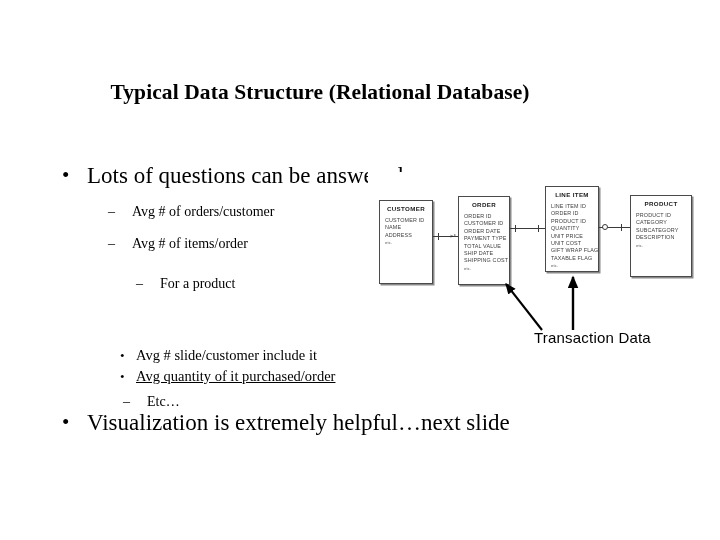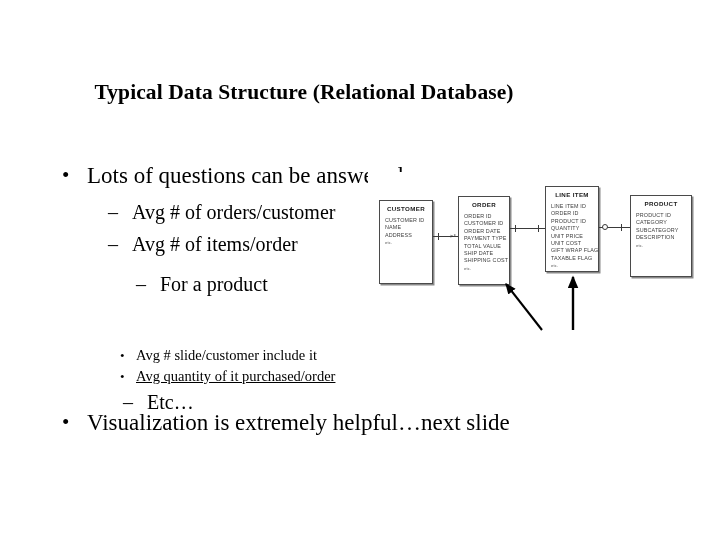--- a/index.html
+++ b/index.html
@@ -13,21 +13,21 @@
     height: 540px;
     background: #ffffff;
     overflow: hidden;
     font-family: "Liberation Serif", "DejaVu Serif", serif;
     color: #000000;
   }
 
   
   #slide-title {
     position: absolute;
-    left: 0;
+    left: 16px;
     top: 79px;
     width: 608px;
     text-align: center;
     font-family: "Liberation Serif", "DejaVu Serif", serif;
     font-weight: bold;
     font-size: 21.5px;
     letter-spacing: 0.1px;
     line-height: 26px;
     white-space: nowrap;
   }
@@ -40,21 +40,21 @@
     white-space: nowrap;
   }
   .l1 .bullet {
     display: inline-block;
     width: 25px;
     font-size: 21px;
     vertical-align: top;
   }
   .l2 {
     position: absolute;
-    font-size: 20px;
+    font-size: 14px;
     line-height: 24px;
     white-space: nowrap;
   }
   .l2 .dash {
     display: inline-block;
     width: 24px;
     vertical-align: top;
   }
   .l3 {
     position: absolute;
@@ -279,14 +279,15 @@
   <svg id="callout-arrows" viewBox="0 0 140 90">
     <defs>
       <marker id="arrowhead" markerWidth="5.5" markerHeight="5.5" refX="4.6" refY="2.2" orient="auto">
         <polygon points="0 0, 5.2 2.2, 0 4.4" fill="#000000"></polygon>
       </marker>
     </defs>
     <line x1="62" y1="70" x2="26" y2="24" stroke="#000000" stroke-width="2.1" marker-end="url(#arrowhead)"></line>
     <line x1="93" y1="70" x2="93" y2="17" stroke="#000000" stroke-width="2.4" marker-end="url(#arrowhead)"></line>
   </svg>
 
+  <div id="transaction-label">Transaction Data</div>
 
 </div>
 
 </body></html>

